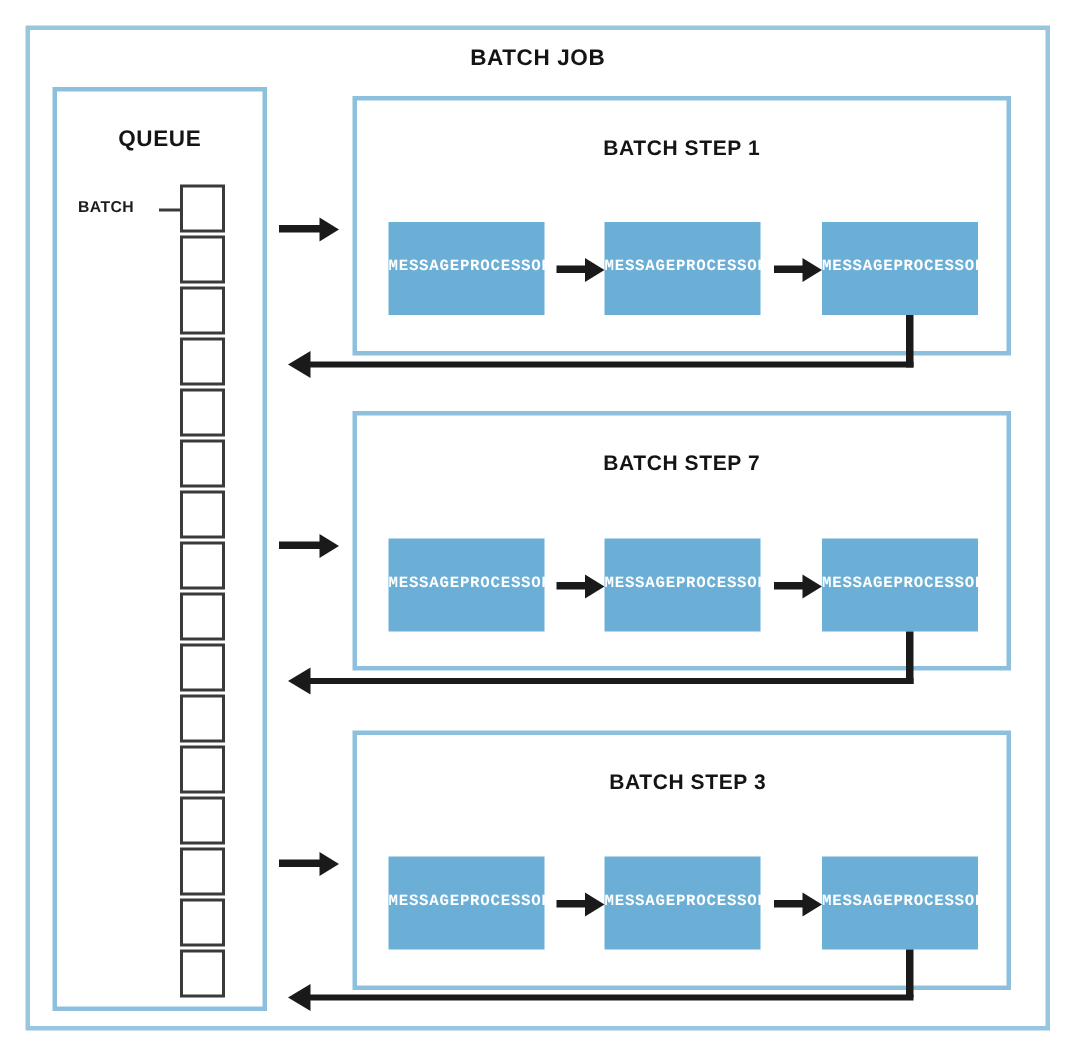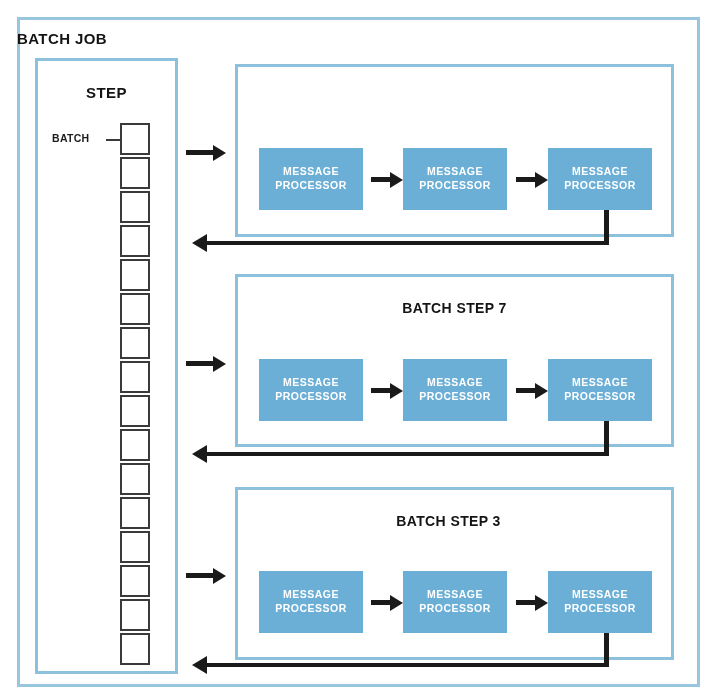--- a/index.html
+++ b/index.html
@@ -34,21 +34,21 @@
     font-weight:bold;
     color:#141414;
     letter-spacing:0.4px;
     white-space:nowrap;
     text-align:center;
   }
   .title-job{
     font-size:15px;
     left:0;right:0;
     top:28px;
-    text-align:left;
+    text-align:center;
   }
   .title-step{
     font-size:14px;
     width:100%;
     left:0;
     text-align:center;
   }
   .title-queue{
     font-size:15px;
     width:100%;
@@ -81,29 +81,29 @@
   }
 
   
   .mp{
     position:absolute;
     box-sizing:border-box;
     width:104px;
     height:62px;
     background:#6cafd6;
     display:flex;
-    flex-direction:column;
+    flex-direction:row;
     align-items:center;
-    justify-content:center;
     color:#ffffff;
     font-size:10.5px;
     font-weight:bold;
     letter-spacing:0.5px;
     line-height:1.32;
     text-align:center;
+    font-family:Liberation Mono, monospace;
   }
   .mp span{display:block;}
 
   
   .arrow-h{
     position:absolute;
     height:5px;
     background:#1a1a1a;
   }
   .arrow-head-r{
@@ -135,21 +135,21 @@
 <body>
 
 <div id="stage">
 
   <div class="frame outer-frame" style="left:17px; top:17px; width:683px; height:670px;"></div>
 
   <div class="title title-job" style="left:17px; width:683px; top:30px;">BATCH JOB</div>
 
   <div class="frame inner-frame" style="left:35px; top:58px; width:143px; height:616px;"></div>
 
-  <div class="title title-queue" style="left:35px; width:143px; top:84px;">STEP</div>
+  <div class="title title-queue" style="left:35px; width:143px; top:84px;">QUEUE</div>
 
   <div class="record-label" style="left:52px; top:132px;">BATCH</div>
 
   <div class="record-connector" style="left:106px; top:139px; width:15px;"></div>
 
   <div id="queue-records">
       <div class="record" style="top: 123px;"></div>
       <div class="record" style="top: 157px;"></div>
       <div class="record" style="top: 191px;"></div>
       <div class="record" style="top: 225px;"></div>
@@ -161,20 +161,21 @@
       <div class="record" style="top: 429px;"></div>
       <div class="record" style="top: 463px;"></div>
       <div class="record" style="top: 497px;"></div>
       <div class="record" style="top: 531px;"></div>
       <div class="record" style="top: 565px;"></div>
       <div class="record" style="top: 599px;"></div>
       <div class="record" style="top: 633px;"></div>
     </div>
 
   <div class="frame inner-frame" style="left:235px; top:64px; width:439px; height:173px;"></div>
+  <div class="title title-step" style="left:235px; width:439px; top:90px;">BATCH STEP 1</div>
 
   <div class="mp" style="left:259px; top:148px;">
     <span>MESSAGE</span>
     <span>PROCESSOR</span>
   </div>
   <div class="mp" style="left:403px; top:148px;">
     <span>MESSAGE</span>
     <span>PROCESSOR</span>
   </div>
   <div class="mp" style="left:548px; top:148px;">
@@ -216,21 +217,21 @@
   <div class="arrow-head-r" style="left:535px; top:382.5px;"></div>
 
   <div class="arrow-h" style="left:186px; top:361px; width:29px;"></div>
   <div class="arrow-head-r" style="left:213px; top:355.5px;"></div>
 
   <div class="return-v" style="left:604px; top:421px; height:35px;"></div>
   <div class="return-h" style="left:205px; top:452px; width:404px;"></div>
   <div class="arrow-head-l" style="left:192px; top:445px;"></div>
 
   <div class="frame inner-frame" style="left:235px; top:487px; width:439px; height:173px;"></div>
-  <div class="title title-step" style="left:229px; width:439px; top:513px;">BATCH STEP 3</div>
+  <div class="title title-step" style="left:239px; width:439px; top:513px;">BATCH STEP 3</div>
 
   <div class="mp" style="left:259px; top:571px;">
     <span>MESSAGE</span>
     <span>PROCESSOR</span>
   </div>
   <div class="mp" style="left:403px; top:571px;">
     <span>MESSAGE</span>
     <span>PROCESSOR</span>
   </div>
   <div class="mp" style="left:548px; top:571px;">

